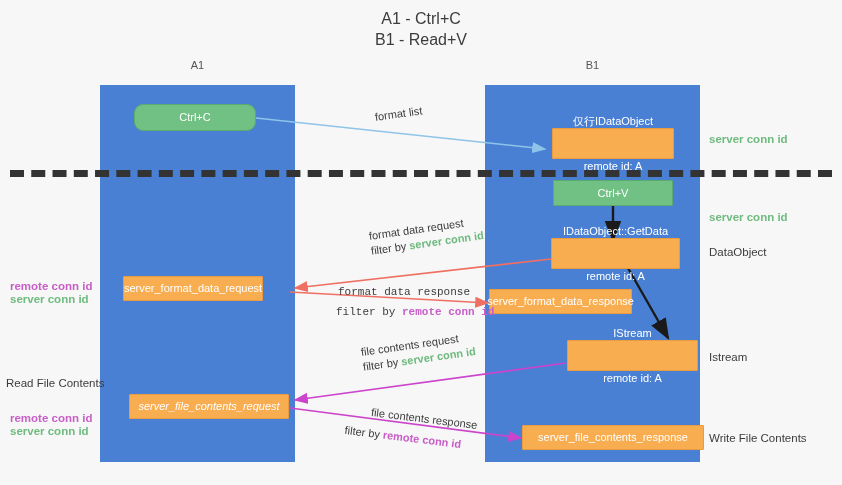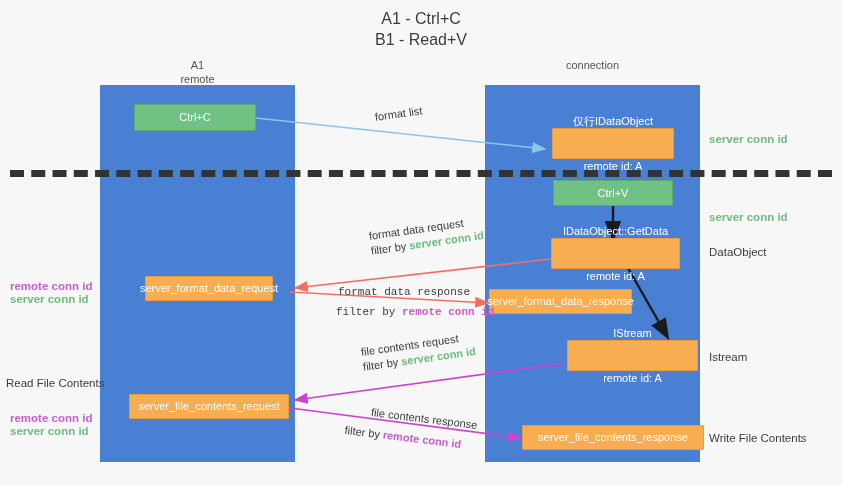--- a/index.html
+++ b/index.html
@@ -91,24 +91,23 @@
 
 <div id="diagram">
 
   <div class="abs title">
     <div>A1 - Ctrl+C</div>
     <div>B1 - Read+V</div>
   </div>
 
   <div class="abs lane-head" style="left:100px; top:58px; width:195px;">
     <div>A1</div>
-    <div>remote</div>
   </div>
   <div class="abs lane-head" style="left:485px; top:58px; width:215px;">
-    <div>connection</div>
+    <div>B1</div>
   </div>
 
   <div class="abs lane" id="lane-a"></div>
   <div class="abs lane" id="lane-b"></div>
 
   <svg class="abs" width="842" height="485" style="left:0; top:0;">
     <defs>
       <marker id="ah-blue" markerWidth="9" markerHeight="7" refX="8" refY="3.5" orient="auto">
         <polygon points="0 0, 9 3.5, 0 7" fill="#8ec4e8"></polygon>
       </marker>
@@ -133,52 +132,52 @@
 
     <line x1="290" y1="292" x2="488" y2="303" stroke="#ef6f62" stroke-width="1.6" marker-end="url(#ah-red)"></line>
 
     <line x1="566" y1="363" x2="295" y2="400" stroke="#cc44cc" stroke-width="1.6" marker-end="url(#ah-mag)"></line>
 
     <line x1="290" y1="408" x2="521" y2="438" stroke="#cc44cc" stroke-width="1.6" marker-end="url(#ah-mag)"></line>
   </svg>
 
   <div class="abs dashed-sep"></div>
 
-  <div class="abs node green" style="left:134px; top:104px; width:122px; height:27px;">
+  <div class="abs node green" style="left:134px; top:104px; width:122px; height:27px;border-radius:9px;">
     <span>Ctrl+C</span>
   </div>
 
   <div class="abs node orange" style="left:552px; top:128px; width:122px; height:31px;">
     <span>仅行IDataObject</span>
     <span>remote id: A</span>
   </div>
 
   <div class="abs node green" style="left:553px; top:180px; width:120px; height:26px;text-align:center;">
     <span>Ctrl+V</span>
   </div>
 
   <div class="abs node orange" style="left:551px; top:238px; width:129px; height:31px;">
     <span>IDataObject::GetData</span>
     <span>remote id: A</span>
   </div>
 
-  <div class="abs node orange" style="left:145px; top:276px; width:128px; height:25px;">
+  <div class="abs node orange" style="left:123px; top:276px; width:140px; height:25px;">
     <span>server_format_data_request</span>
   </div>
 
   <div class="abs node orange" style="left:489px; top:289px; width:143px; height:25px;">
     <span>server_format_data_response</span>
   </div>
 
   <div class="abs node orange" style="left:567px; top:340px; width:131px; height:31px;">
     <span>IStream</span>
     <span>remote id: A</span>
   </div>
 
-  <div class="abs node orange" style="left:129px; top:394px; width:160px; height:25px;">
+  <div class="abs node orange" style="left:129px; top:394px; width:160px; height:25px;font-style:italic;">
     <span>server_file_contents_request</span>
   </div>
 
   <div class="abs node orange" style="left:522px; top:425px; width:182px; height:25px;">
     <span>server_file_contents_response</span>
   </div>
 
   <div class="abs annot rot-neg" style="left:374px; top:110px;">
     <div>format list</div>
   </div>

